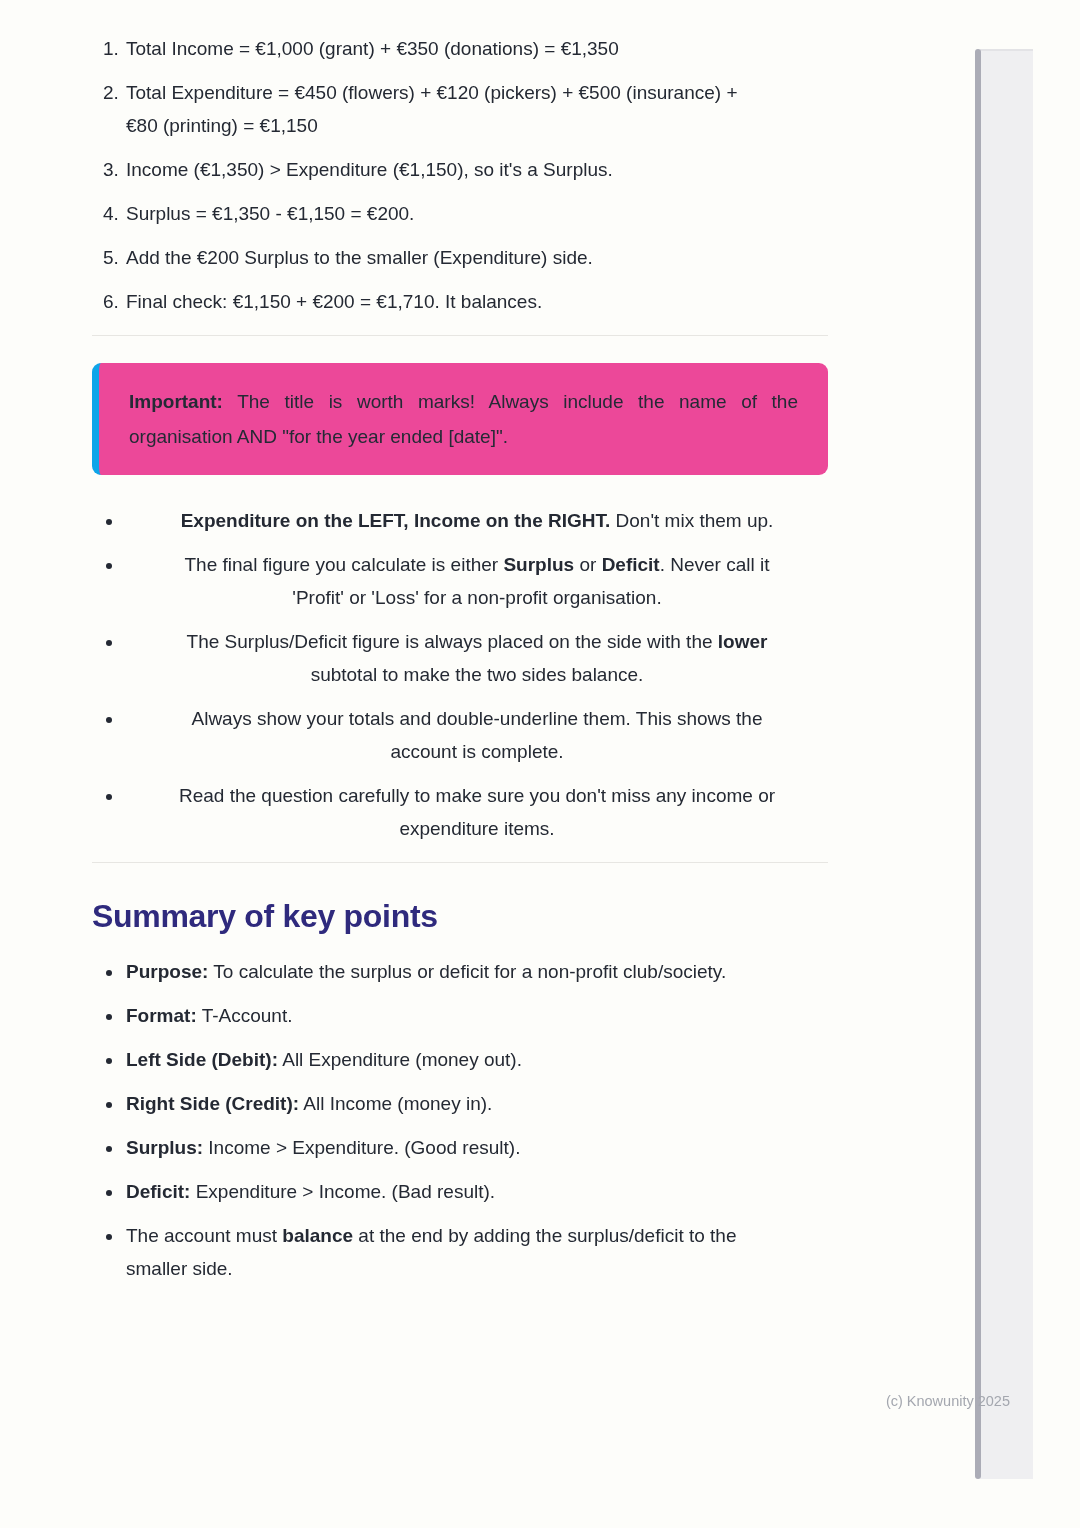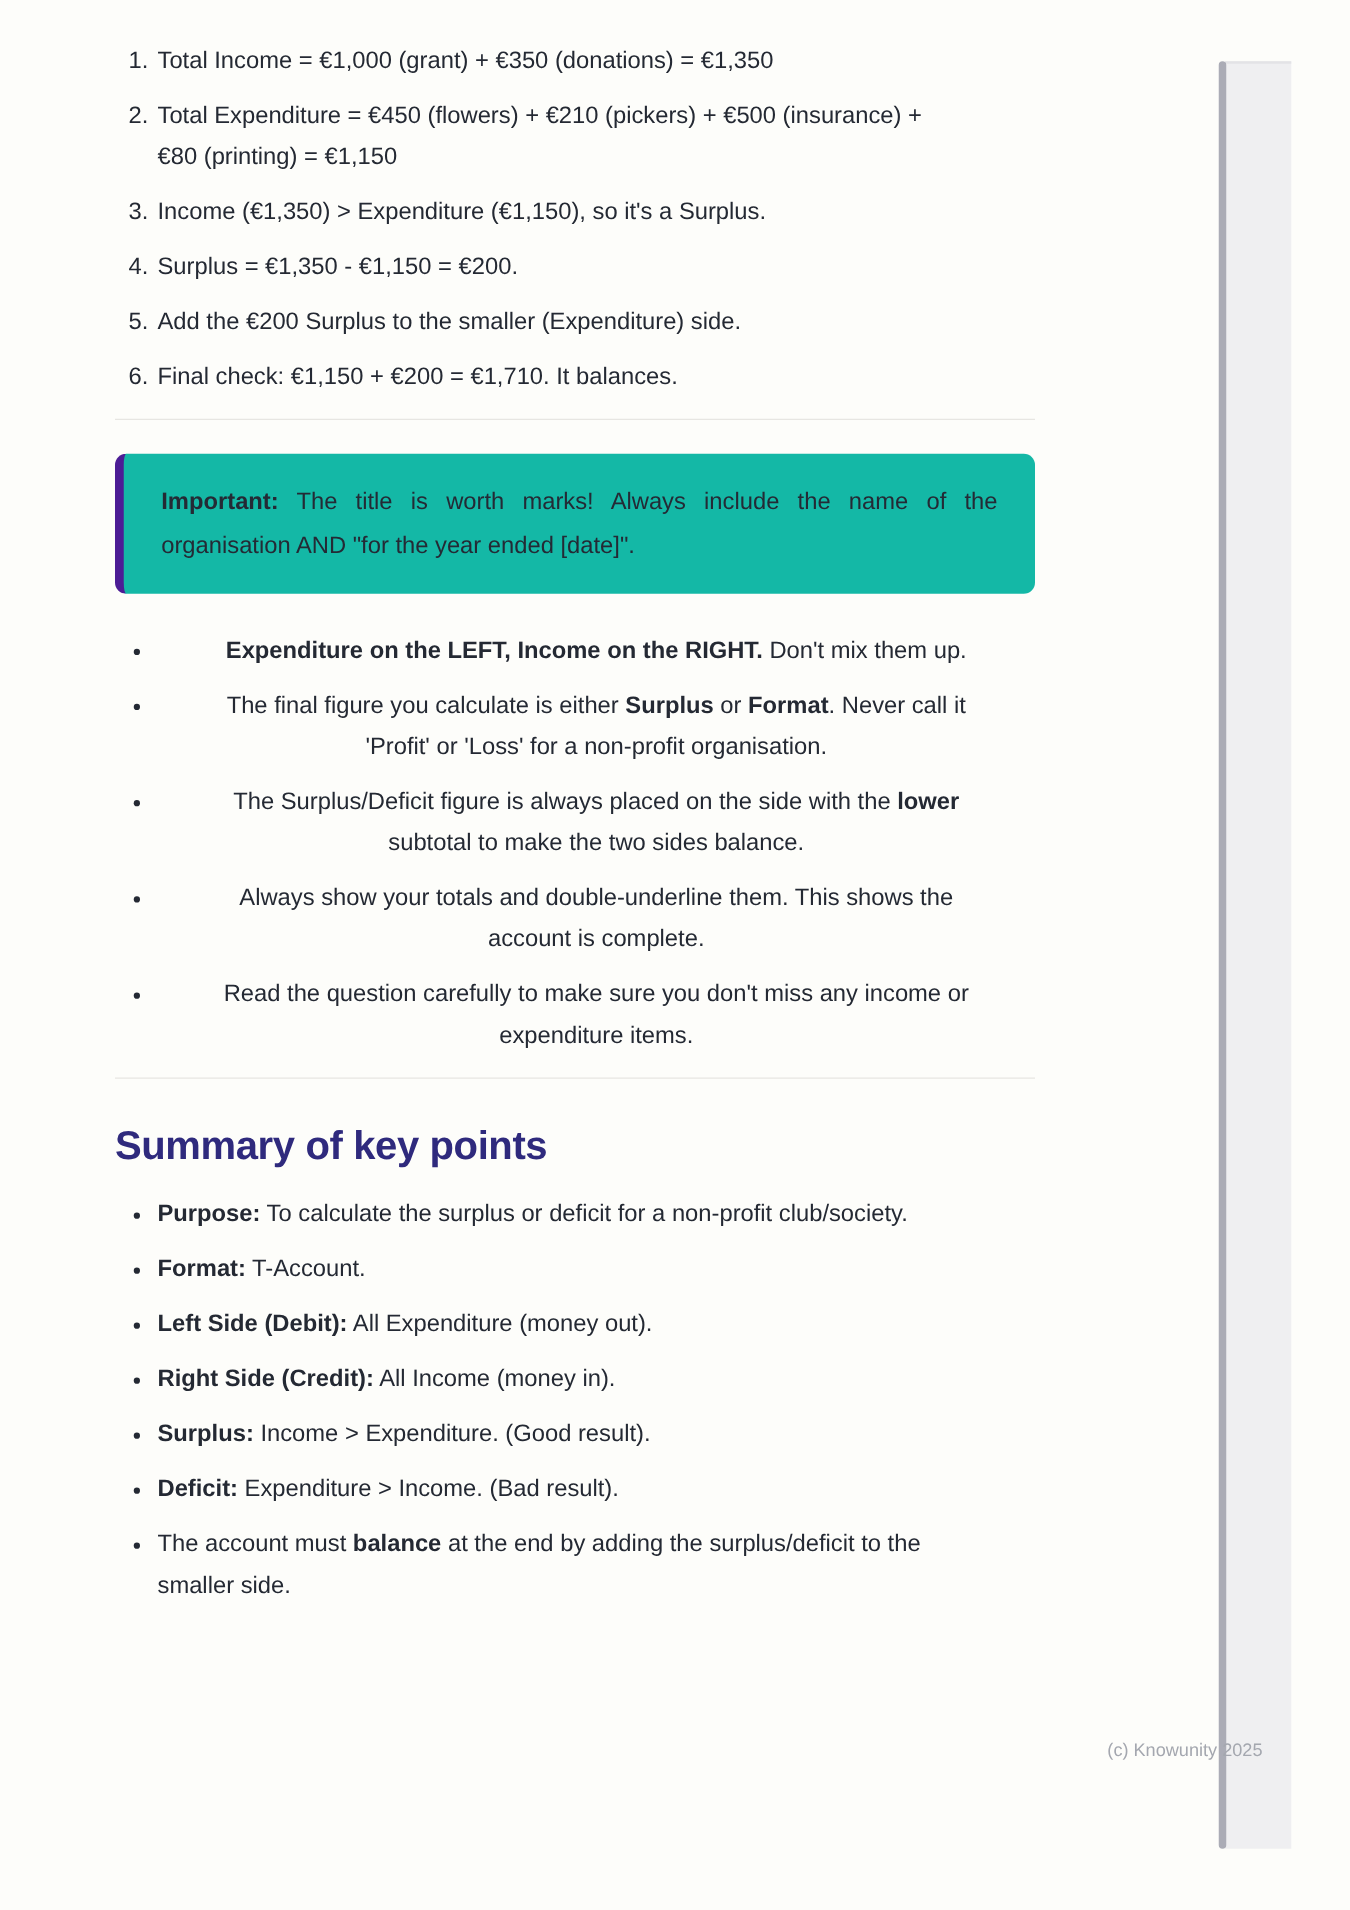--- a/index.html
+++ b/index.html
@@ -42,22 +42,22 @@
   h2.section-heading {
     margin-top: 33px;
     font-size: 32px;
     line-height: 40px;
     font-weight: 700;
     color: #2f2a7d;
     letter-spacing: -0.3px;
   }
   .callout {
     margin-top: 27px;
-    background: #14b8a6;
-    border-left: 7px solid #4c1d95;
+    background: #ec4899;
+    border-left: 7px solid #0ea5e9;
     border-radius: 9px;
     padding: 21px 30px;
   }
   .callout p {
     font-size: 19px;
     line-height: 35px;
     text-align: justify;
     color: #242a35;
   }
   ul.bullets {
@@ -102,38 +102,38 @@
   }
 </style>
 </head>
 <body>
 
 <div class="content">
 
 
   <ol class="steps">
     <li>Total Income = €1,000 (grant) + €350 (donations) = €1,350</li>
-    <li>Total Expenditure = €450 (flowers) + €210 (pickers) + €500 (insurance) +
+    <li>Total Expenditure = €450 (flowers) + €120 (pickers) + €500 (insurance) +
 €80 (printing) = €1,150</li>
     <li>Income (€1,350) &gt; Expenditure (€1,150), so it's a Surplus.</li>
     <li>Surplus = €1,350 - €1,150 = €200.</li>
     <li>Add the €200 Surplus to the smaller (Expenditure) side.</li>
     <li>Final check: €1,150 + €200 = €1,710. It balances.</li>
   </ol>
 
   <hr class="divider">
 
 
   <div class="callout">
     <p><span class="b">Important:</span><span> The title is worth marks! Always include the name of the organisation AND "for the year ended [date]".</span></p>
   </div>
 
   <ul class="bullets key-things">
     <li><span class="b">Expenditure on the LEFT, Income on the RIGHT.</span><span> Don't mix them up.</span></li>
-    <li><span>The final figure you calculate is either </span><span class="b">Surplus</span><span> or </span><span class="b">Format</span><span>. Never call it
+    <li><span>The final figure you calculate is either </span><span class="b">Surplus</span><span> or </span><span class="b">Deficit</span><span>. Never call it
 'Profit' or 'Loss' for a non-profit organisation.</span></li>
     <li><span>The Surplus/Deficit figure is always placed on the side with the </span><span class="b">lower</span><span>
 subtotal to make the two sides balance.</span></li>
     <li><span>Always show your totals and double-underline them. This shows the
 account is complete.</span></li>
     <li><span>Read the question carefully to make sure you don't miss any income or
 expenditure items.</span></li>
   </ul>
 
   <hr class="divider">

